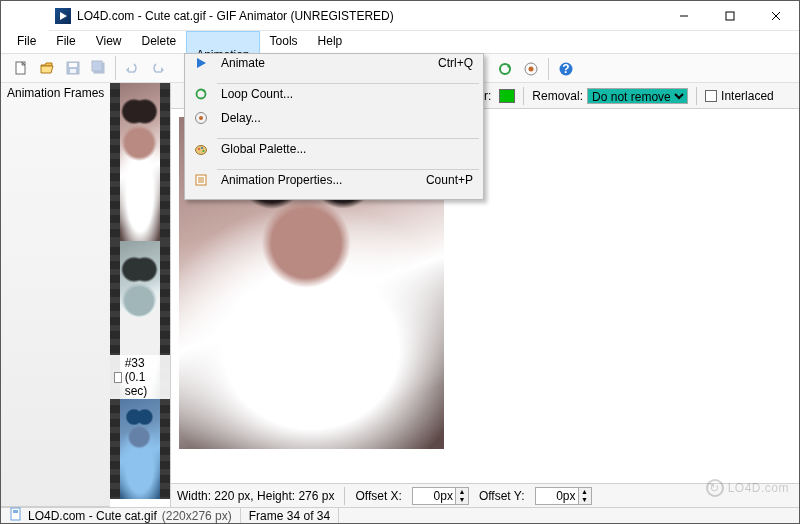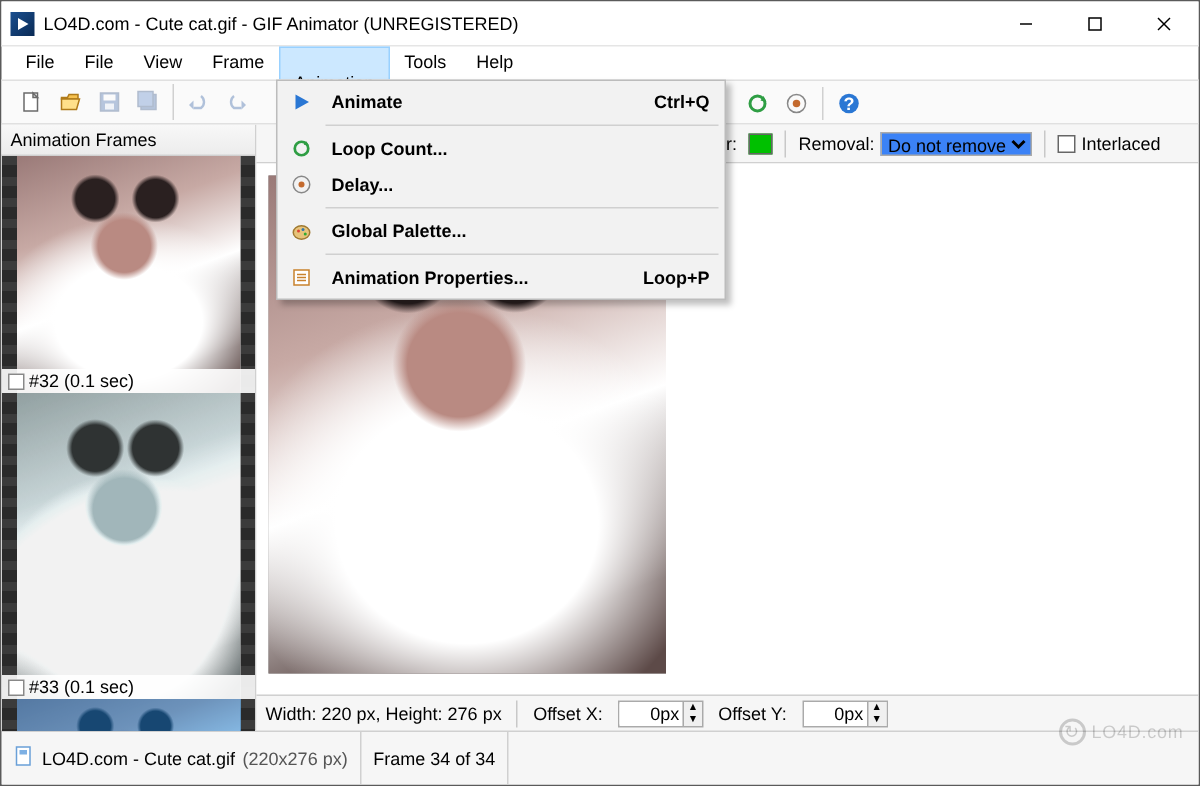--- a/index.html
+++ b/index.html
@@ -1,58 +1,58 @@
 <!DOCTYPE html>
 <html><head>
 <meta charset="utf-8">
 <style>
 * { box-sizing: border-box; margin: 0; padding: 0; font-family: "Segoe UI", Tahoma, sans-serif; font-size: 12px; }
 html, body { width: 800px; height: 524px; overflow: hidden; background: #fff; }
 .window { width: 800px; height: 524px; border: 1px solid #5a5a5a; display: flex; flex-direction: column; background: #fff; position: relative; }
-.titlebar { height: 30px; background: #fff; display: flex; align-items: center; padding: 0 0 0 6px; border-bottom: 1px solid #e5e5e5; }
+.titlebar { height: 30px; background: #fff; display: flex; align-items: center; padding: 0 0 0 6px; border-bottom: 1px solid #e5e5e5; margin-left: 48px; }
 .titlebar .appicon { width: 16px; height: 16px; background: linear-gradient(135deg,#1a4f8f,#0a2a55); display: inline-flex; align-items: center; justify-content: center; margin-right: 6px; }
 .titlebar .appicon svg { width: 10px; height: 10px; }
 .titlebar .title { flex: 1; color: #000; font-size: 12px; }
 .winbtns { display: flex; }
 .winbtn { width: 46px; height: 29px; display: flex; align-items: center; justify-content: center; }
 .menubar { height: 22px; display: flex; align-items: stretch; padding: 0 6px; }
 .menubar .mitem { padding: 3px 10px; color: #000; cursor: default; }
 .menubar .mitem.open { background: #cce8ff; border: 1px solid #99d1ff; padding: 16px 9px; }
 .toolbar { height: 30px; border-top: 1px solid #e0e0e0; border-bottom: 1px solid #e0e0e0; display: flex; align-items: center; padding: 0 4px; background: #fafafa; position: relative; }
 .tb-group { display: flex; align-items: center; gap: 2px; padding: 0 4px; }
 .tb-group + .tb-group { border-left: 1px solid #d0d0d0; }
 .tb-btn { width: 24px; height: 24px; display: flex; align-items: center; justify-content: center; border-radius: 2px; }
 .dis { opacity: .35; }
 .body { flex: 1; display: flex; min-height: 0; }
-.sidebar { width: 170px; border-right: 1px solid #d0d0d0; display: flex; flex-direction: column; background: #f3f3f3; }
+.sidebar { width: 170px; border-right: 1px solid #d0d0d0; display: flex; flex-direction: row; background: #f3f3f3; }
 .sidehdr { background: linear-gradient(#f8f8f8,#ececec); border-bottom: 1px solid #d0d0d0; padding: 3px 6px; font-size: 12px; }
 .frames { flex: 1; overflow-y: auto; overflow-x: hidden; background: #fff; }
 .frame { position: relative; }
 .frame .label { position: absolute; left: 0; right: 0; bottom: 0; background: rgba(255,255,255,.9); padding: 1px 4px; font-size: 11px; display:flex; align-items:center; gap:3px; }
 .frame .cb { width:11px; height:11px; border:1px solid #888; background:#fff; display:inline-block; }
 .filmstrip { display:flex; height:100%; }
 .sprocket { width:10px; background: repeating-linear-gradient(to bottom,#3b3b3b 0 6px,#2a2a2a 6px 14px); }
 .thumb { flex:1; background:#777; position:relative; overflow:hidden; }
 .main { flex:1; display:flex; flex-direction:column; min-width:0; }
 .propbar { height:26px; border-bottom:1px solid #d0d0d0; background:#f6f6f6; display:flex; align-items:center; padding:0 6px; gap:8px; font-size:12px; }
 .swatch { width:16px; height:14px; border:1px solid #666; }
 .sel-wrap { display:flex; align-items:center; gap:4px; }
-select { height:16px; font-size:12px; border:1px solid #aaa; background:#3b82f6; }
+select { height:16px; font-size:12px; border:1px solid #aaa; background:#14b8a6; }
 .cbx { width:12px; height:12px; border:1px solid #666; background:#fff; display:inline-block; }
 .canvas-area { flex:1; background:#fff; display:flex; align-items:flex-start; justify-content:flex-start; padding:8px 0 0 8px; overflow:hidden; }
 .canvas { width:265px; height:332px; position:relative; background:#888; }
 .offsetbar { height:24px; border-top:1px solid #d0d0d0; background:#f6f6f6; display:flex; align-items:center; padding:0 6px; gap:10px; font-size:12px; }
 .numin { display:flex; align-items:center; border:1px solid #aaa; background:#fff; height:18px; }
 .numin input { width:42px; border:0; text-align:right; padding:0 2px; font-size:12px; }
 .spin { display:flex; flex-direction:column; }
 .spin div { width:13px; height:8px; border-left:1px solid #aaa; display:flex; align-items:center; justify-content:center; font-size:7px; line-height:1; background:#f0f0f0; }
-.statusbar { height:36px; border-top:1px solid #d0d0d0; background:#f6f6f6; display:flex; align-items:center; }
+.statusbar { height:16px; border-top:1px solid #d0d0d0; background:#f6f6f6; display:flex; align-items:center; }
 .statusbar .seg { padding:0 8px; border-right:1px solid #d0d0d0; height:100%; display:flex; align-items:center; gap:5px; }
 .dropdown { position:absolute; left:183px; top:52px; width:300px; background:#f2f2f2; border:1px solid #bcbcbc; box-shadow:3px 3px 4px rgba(0,0,0,.25); z-index:10; padding:2px; }
-.dd-row { display:flex; align-items:center; height:24px; padding:0 8px 0 4px; gap:10px;font-weight:bold; }
+.dd-row { display:flex; height:24px; padding:0 8px 0 4px; gap:10px; }
 .dd-ico { width:20px; display:flex; justify-content:center; }
 .dd-label { flex:1; }
 .dd-short { color:#000; }
 .dd-sep { height:1px; background:#d0d0d0; margin:3px 2px 3px 30px; }
 .watermark { position:absolute; right:10px; bottom:26px; font-size:18px; color:rgba(0,0,0,.18); font-weight:500; letter-spacing:.5px; display:flex; align-items:center; gap:4px; }
 .watermark .q { width:18px; height:18px; border:2px solid rgba(0,0,0,.18); border-radius:50%; display:flex; align-items:center; justify-content:center; font-size:12px; }
 
 .catart { position:absolute; inset:0; background:
   radial-gradient(circle at 35% 18%, #2a2020 0 8%, transparent 10%),
   radial-gradient(circle at 62% 18%, #2a2020 0 8%, transparent 10%),
@@ -91,21 +91,21 @@
             <line x1="9" y1="1" x2="1" y2="9" stroke="#000"></line>
           </svg>
         </div>
     </div>
   </div>
 
   <div class="menubar">
     <div class="mitem">File</div>
     <div class="mitem">File</div>
     <div class="mitem">View</div>
-    <div class="mitem">Frame</div>
+    <div class="mitem">Delete</div>
     <div class="mitem open">Animation</div>
     <div class="mitem">Tools</div>
     <div class="mitem">Help</div>
   </div>
 
   <div class="toolbar">
     <div class="tb-group">
       <div class="tb-btn">
           <svg width="16" height="16">
             <rect x="3" y="2" width="9" height="12" fill="#fff" stroke="#6a6a6a"></rect>
@@ -227,43 +227,39 @@
     <div class="dd-row">
       <span class="dd-ico">
           <svg width="14" height="14">
             <rect x="2" y="2" width="10" height="10" fill="#fff" stroke="#c9822d"></rect>
             <line x1="4" y1="5" x2="10" y2="5" stroke="#c9822d"></line>
             <line x1="4" y1="7" x2="10" y2="7" stroke="#c9822d"></line>
             <line x1="4" y1="9" x2="10" y2="9" stroke="#c9822d"></line>
           </svg>
         </span>
       <span class="dd-label">Animation Properties...</span>
-      <span class="dd-short">Loop+P</span>
+      <span class="dd-short">Count+P</span>
     </div>
   </div>
 
   <div class="body">
 
     <div class="sidebar">
       <div class="sidehdr">Animation Frames</div>
       <div class="frames">
         <div class="frame" style="height:158px">
           <div class="filmstrip">
               <div class="sprocket"></div>
               <div class="thumb">
                 <div class="catart"></div>
               </div>
               <div class="sprocket"></div>
             </div>
-          <div class="label">
-              <span class="cb"></span>
-              <span>#32 (0.1 sec)</span>
-            </div>
-        </div>
-        <div class="frame" style="height:204px">
+        </div>
+        <div class="frame" style="height:158px">
           <div class="filmstrip">
               <div class="sprocket"></div>
               <div class="thumb">
                 <div class="catart blue"></div>
               </div>
               <div class="sprocket"></div>
             </div>
           <div class="label">
               <span class="cb"></span>
               <span>#33 (0.1 sec)</span>

